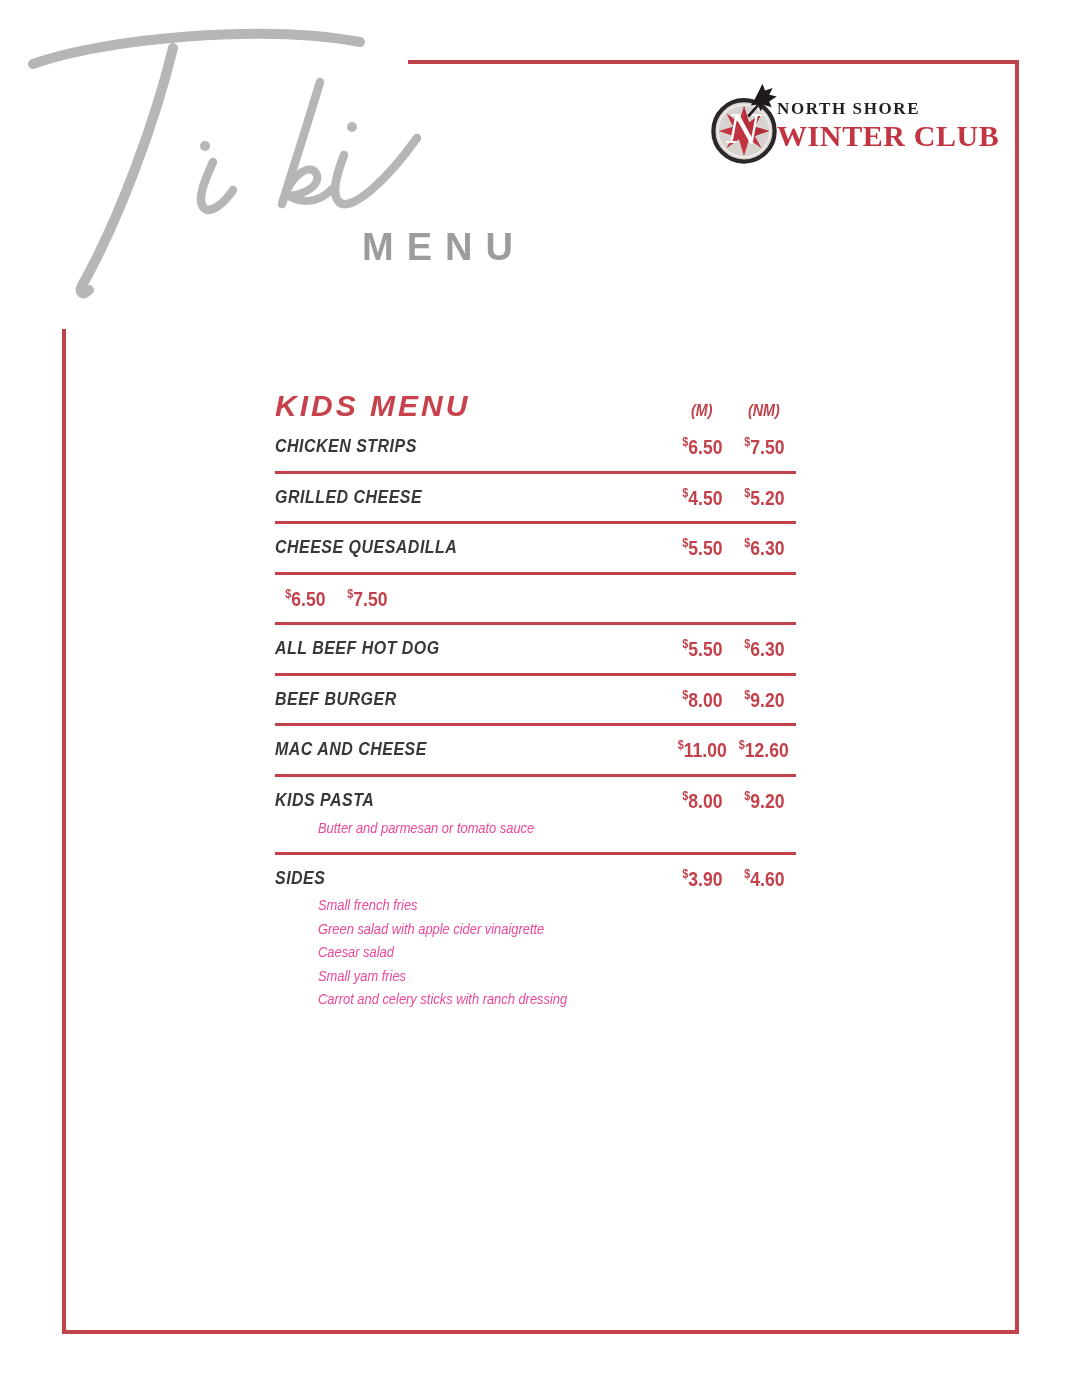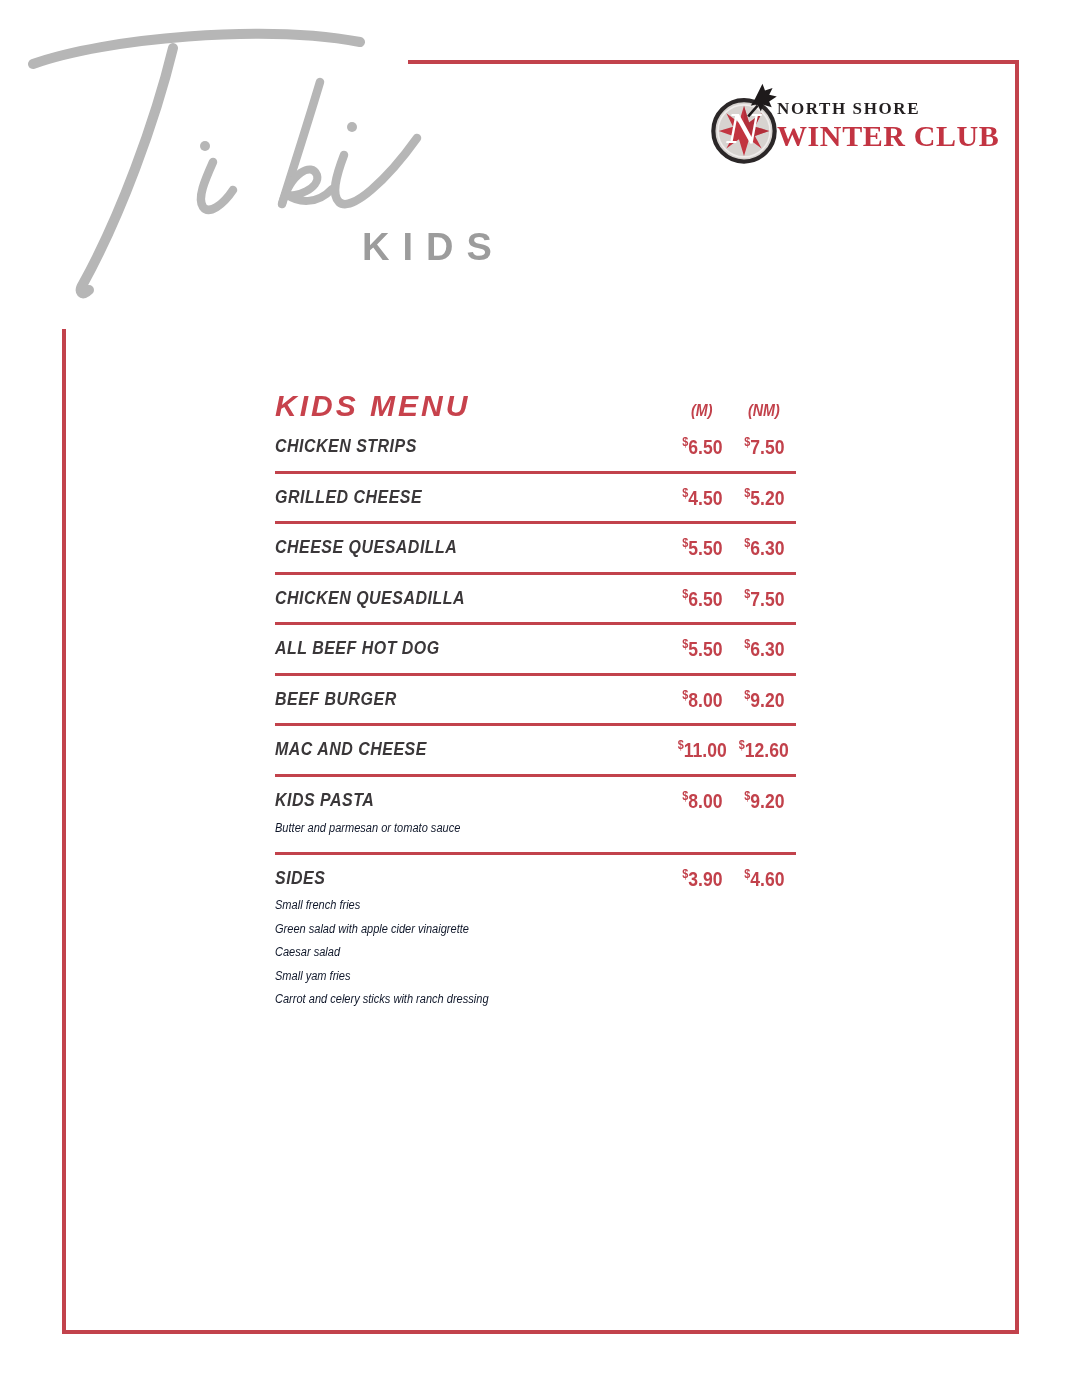--- a/index.html
+++ b/index.html
@@ -44,21 +44,21 @@
 
   .menu-row { display:flex; align-items:flex-start; padding:12px 0 12px 0; border-bottom:3px solid #c2424c; }
   .menu-row.last { border-bottom:none; }
   .name-cell { flex:1; min-width:0;font-style:italic; }
   .item-name {
     font-size:19px; font-weight:bold; letter-spacing:0.6px; color:#3a3739;
     white-space:nowrap;
   }
   .cond { display:inline-block; transform:scaleX(0.84); transform-origin:0 50%; white-space:nowrap; }
   .item-desc, .option-line {
-    font-size:12px; color:#0f172a; line-height:23.5px;
+    font-size:14px; color:#ec4899; line-height:23.5px;margin-left:43px;
   }
   .item-desc { margin-top:6px; }
   .options { margin-top:5px; }
   .price-cell { width:60px; text-align:center; }
   .price-cell.nm { width:64px; }
   .price {
     display:inline-block; transform:scaleX(0.9); transform-origin:50% 50%;
     font-size:19.5px; font-weight:bold; color:#c2414b; white-space:nowrap;
   }
   .price sup { font-size:62%; vertical-align:super; letter-spacing:0; }
@@ -77,21 +77,21 @@
     <path d="M 8 42 C 80 16, 240 2, 335 20" stroke-width="10"></path>
     <path d="M 148 26 C 130 100, 95 195, 58 262 C 53 270, 57 275, 64 268" stroke-width="10"></path>
     <circle cx="180" cy="124" r="5" fill="#b6b6b6" stroke="none"></circle>
     <path d="M 188 140 C 180 158, 172 176, 178 185 C 184 193, 198 183, 208 168" stroke-width="8.5"></path>
     <path d="M 295 60 C 280 110, 265 156, 257 182" stroke-width="8.5"></path>
     <path d="M 257 182 C 266 150, 287 140, 292 153 C 296 166, 269 177, 261 172 C 273 181, 292 183, 307 167" stroke-width="8"></path>
     <circle cx="327" cy="105" r="5" fill="#b6b6b6" stroke="none"></circle>
     <path d="M 319 133 C 311 154, 306 172, 314 180 C 326 191, 362 158, 392 116" stroke-width="8.5"></path>
   </svg>
 
-  <div class="menu-word">KIDS</div>
+  <div class="menu-word">MENU</div>
 
   <svg class="brand-logo" viewBox="0 0 100 100">
     <circle cx="50" cy="57" r="36.5" fill="#d7d3d0" stroke="#2b2728" stroke-width="5"></circle>
     <circle cx="50" cy="57" r="31" fill="none" stroke="#efeceb" stroke-width="2"></circle>
     <path d="M50 27 L56 47 L71 36 L63 52 L80 57 L63 63 L71 78 L56 67 L50 87 L44 67 L29 78 L37 63 L20 57 L37 52 L29 36 L44 47 Z" fill="#c23440"></path>
     <path d="M50 27 L56 47 L71 36 L63 52 L80 57 L63 63 L50 57 Z" fill="#a52a35" opacity="0.55"></path>
     <path d="M72 1 L75 9 L84 6 L80 14 L89 16 L80 22 L83 29 L73 26 L70 34 L66 25 L58 27 L63 19 Z" fill="#1e1a1b"></path>
     <path d="M66 27 C 62 32, 58 36, 55 40" stroke="#1e1a1b" stroke-width="3" fill="none"></path>
     <text x="50" y="72" text-anchor="middle" font-family="DejaVu Serif, serif" font-style="italic" font-size="46" fill="#ffffff">N</text>
   </svg>
@@ -121,21 +121,20 @@
       <div class="price-cell nm"><span class="price"><sup>$</sup><span>5.20</span></span></div>
     </div>
 
     <div class="menu-row">
       <div class="name-cell"><span class="item-name cond">CHEESE QUESADILLA</span></div>
       <div class="price-cell m"><span class="price"><sup>$</sup><span>5.50</span></span></div>
       <div class="price-cell nm"><span class="price"><sup>$</sup><span>6.30</span></span></div>
     </div>
 
     <div class="menu-row">
-      <div class="name-cell"><span class="item-name cond">CHICKEN QUESADILLA</span></div>
       <div class="price-cell m"><span class="price"><sup>$</sup><span>6.50</span></span></div>
       <div class="price-cell nm"><span class="price"><sup>$</sup><span>7.50</span></span></div>
     </div>
 
     <div class="menu-row">
       <div class="name-cell"><span class="item-name cond">ALL BEEF HOT DOG</span></div>
       <div class="price-cell m"><span class="price"><sup>$</sup><span>5.50</span></span></div>
       <div class="price-cell nm"><span class="price"><sup>$</sup><span>6.30</span></span></div>
     </div>
 

